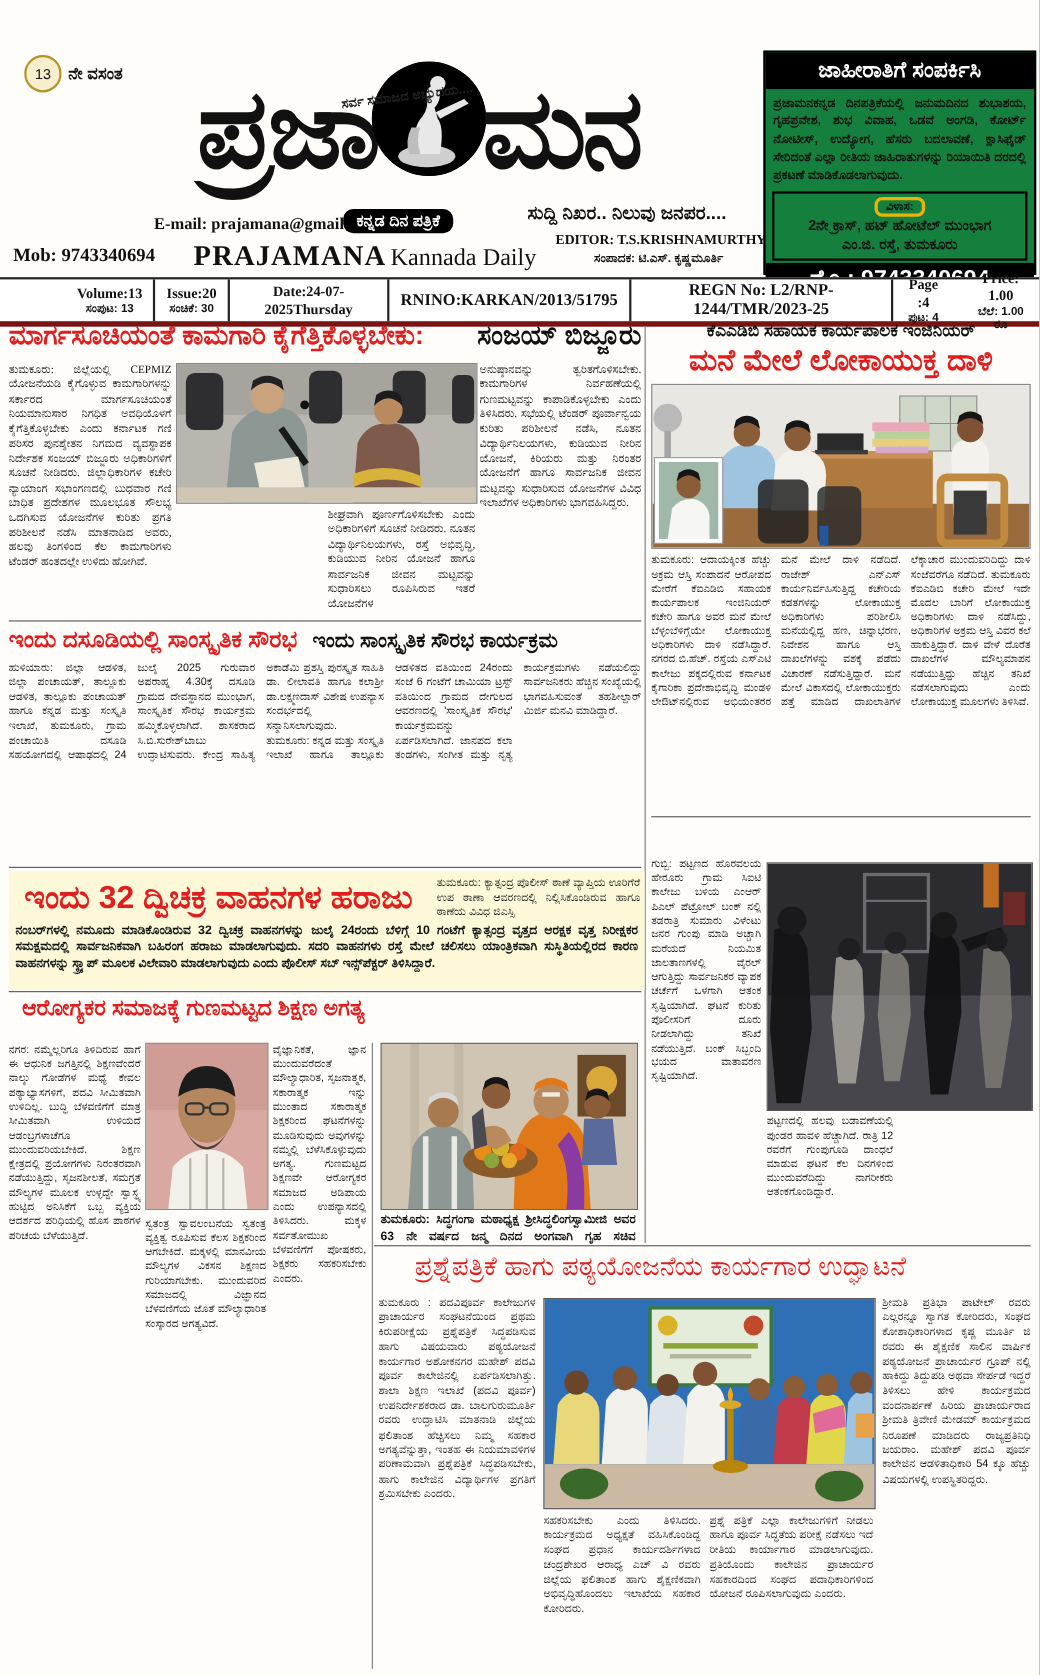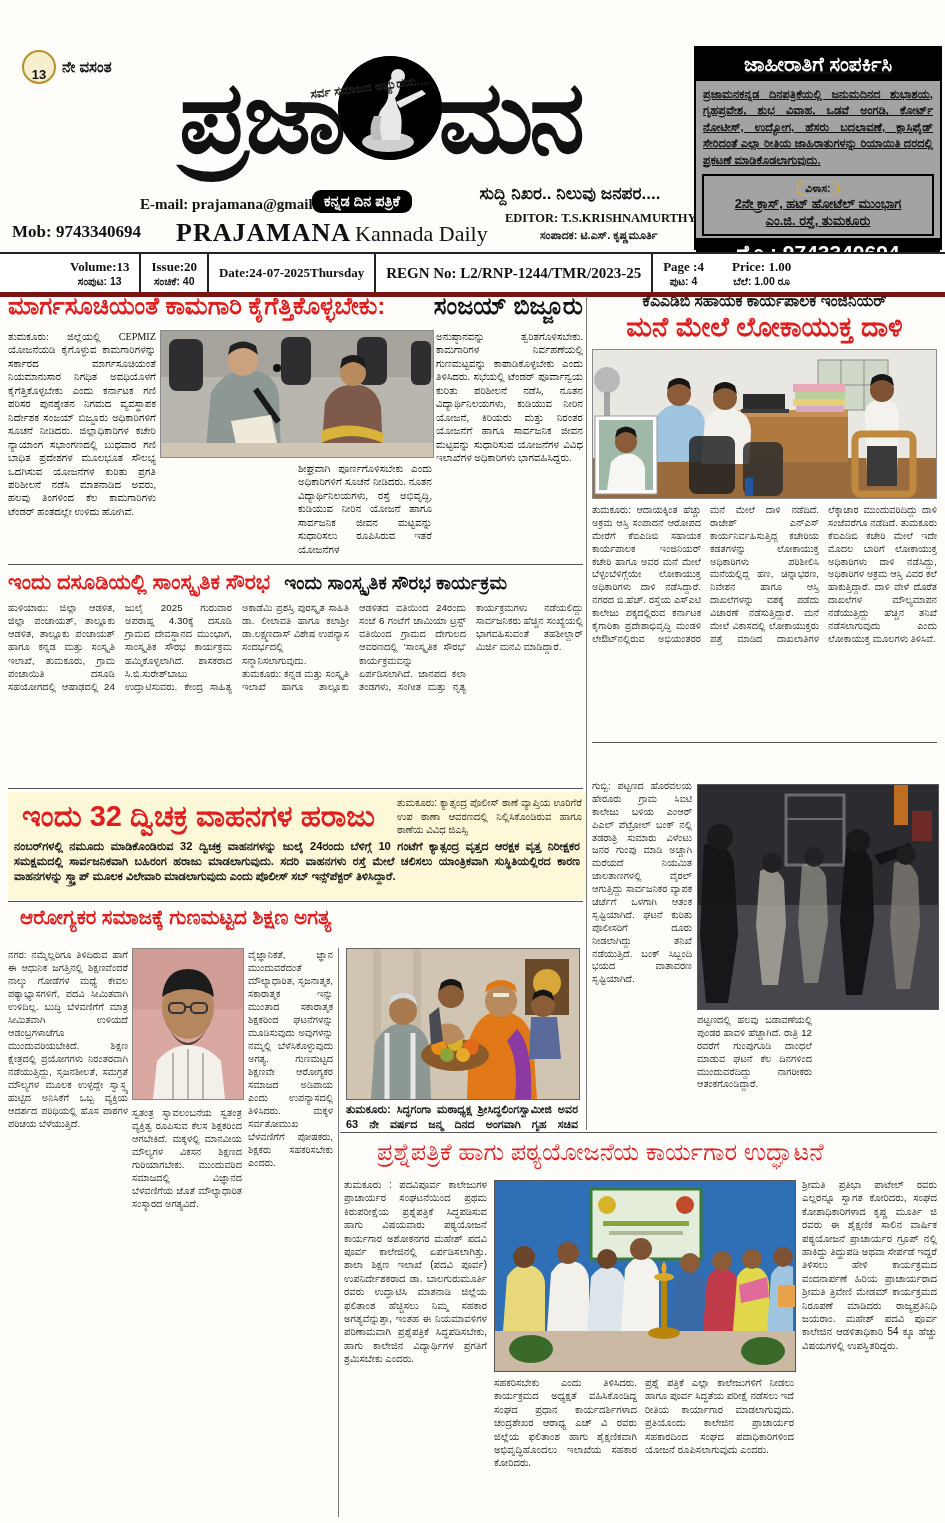--- a/index.html
+++ b/index.html
@@ -7,32 +7,32 @@
         font-family:"Liberation Sans","DejaVu Sans",sans-serif;color:#111;overflow:hidden;
         border-right:2px solid #3a4652;border-bottom:3px solid #3a4652;}
   .abs{position:absolute;}
   .kn{font-family:"Liberation Sans","DejaVu Sans",sans-serif;}
   .jt{text-align:justify;text-justify:inter-word;}
   .body-txt{font-size:10.2px;line-height:1.32;overflow:hidden;font-family:Liberation Serif, serif;}
   .red{color:#e11d1d;}
   .serif{font-family:"Liberation Serif","DejaVu Serif",serif;}
   
   .anniv-badge{width:30px;height:30px;border-radius:50%;border:2px solid #b8912a;color:#111;
-    display:flex;align-items:flex-end;justify-content:center;font-weight:bold;font-size:13px;background:#f7eecd;}
+    display:flex;align-items:center;justify-content:center;font-weight:normal;font-size:13px;background:#f7eecd;}
   .title{font-weight:800;font-size:100px;line-height:1;letter-spacing:-4px;white-space:nowrap;
     font-family:"Liberation Serif","DejaVu Serif",serif;}
   .title-circle{display:inline-block;width:104px;height:104px;border-radius:50%;background:#000;
     vertical-align:-8px;margin:0 -4px;overflow:hidden;}
   .badge-knd{background:#000;color:#fff;border-radius:9px;padding:3px 12px;font-weight:bold;font-size:14.5px;}
   
-  .adbox{border:2px solid #000;background:#a3a3a3;text-decoration:underline;}
+  .adbox{border:2px solid #000;background:#15803d;}
   .adbox-head{background:#000;color:#fff;text-align:center;font-weight:bold;font-size:20px;padding:5px 0;}
   .adbox-body{font-size:11.3px;font-weight:bold;line-height:1.45;padding:5px 7px 4px 7px;text-align:justify;}
   .addr-box{border:2px solid #000;margin:2px 6px;text-align:center;padding:2px 0 4px 0;}
-  .addr-label{display:inline-block;border:1px solid #eab308;border-radius:7px;font-size:10.5px;font-weight:bold;padding:0 7px;}
+  .addr-label{display:inline-block;border:3px solid #eab308;border-radius:7px;font-size:10.5px;font-weight:bold;padding:0 7px;}
   .addr-line{font-size:13px;font-weight:bold;line-height:1.3;}
   .adbox-foot{background:#000;color:#fff;text-align:center;font-weight:bold;font-size:21px;padding:3px 0;}
   
   .infobar{display:flex;align-items:stretch;border-top:2px solid #222;border-bottom:5px solid #7a1414;background:#fff;}
   .info-item{display:flex;flex-direction:column;justify-content:center;padding:2px 10px;text-align:center;}
   .info-item + .info-item{border-left:2px solid #222;}
   .info-en{font-weight:bold;font-size:13px;font-family:"Liberation Serif","DejaVu Serif",serif;}
   .info-kn{font-weight:bold;font-size:10.5px;}
   .hl{background:transparent;border-top:1.5px solid #555;}
   .vl{background:#777;width:1px;}
@@ -91,24 +91,27 @@
     <div class="adbox-foot kn">ಮೊ.: 9743340694</div>
   </div>
 
   <div class="abs infobar" style="left:0px;top:252px;width:945px;height:38px;">
     <div class="info-item" style="margin-left:60px;">
       <span class="info-en">Volume:13</span>
       <span class="info-kn kn">ಸಂಪುಟ: 13</span>
     </div>
     <div class="info-item">
       <span class="info-en">Issue:20</span>
-      <span class="info-kn kn">ಸಂಚಿಕೆ: 40</span>
+      <span class="info-kn kn">ಸಂಚಿಕೆ: 30</span>
     </div>
     <div class="info-item">
       <span class="info-en">Date:24-07-2025Thursday</span>
+    </div>
+    <div class="info-item">
+      <span class="info-en" style="font-size:15px;">RNINO:KARKAN/2013/51795</span>
     </div>
     <div class="info-item">
       <span class="info-en" style="font-size:15px;">REGN No: L2/RNP-1244/TMR/2023-25</span>
     </div>
     <div class="info-item">
       <span class="info-en">Page :4</span>
       <span class="info-kn kn">ಪುಟ: 4</span>
     </div>
     <div class="info-item" style="border-left:none;margin-left:8px;">
       <span class="info-en">Price: 1.00</span>

